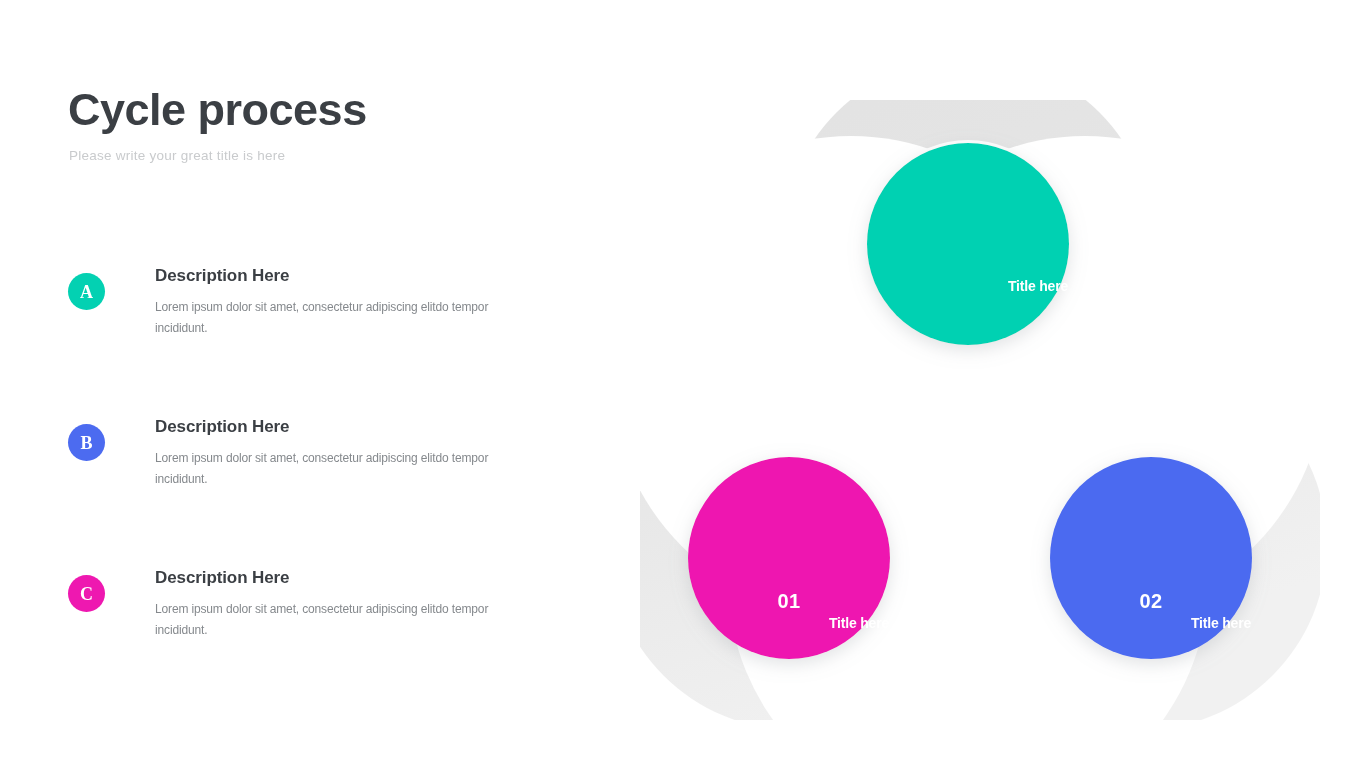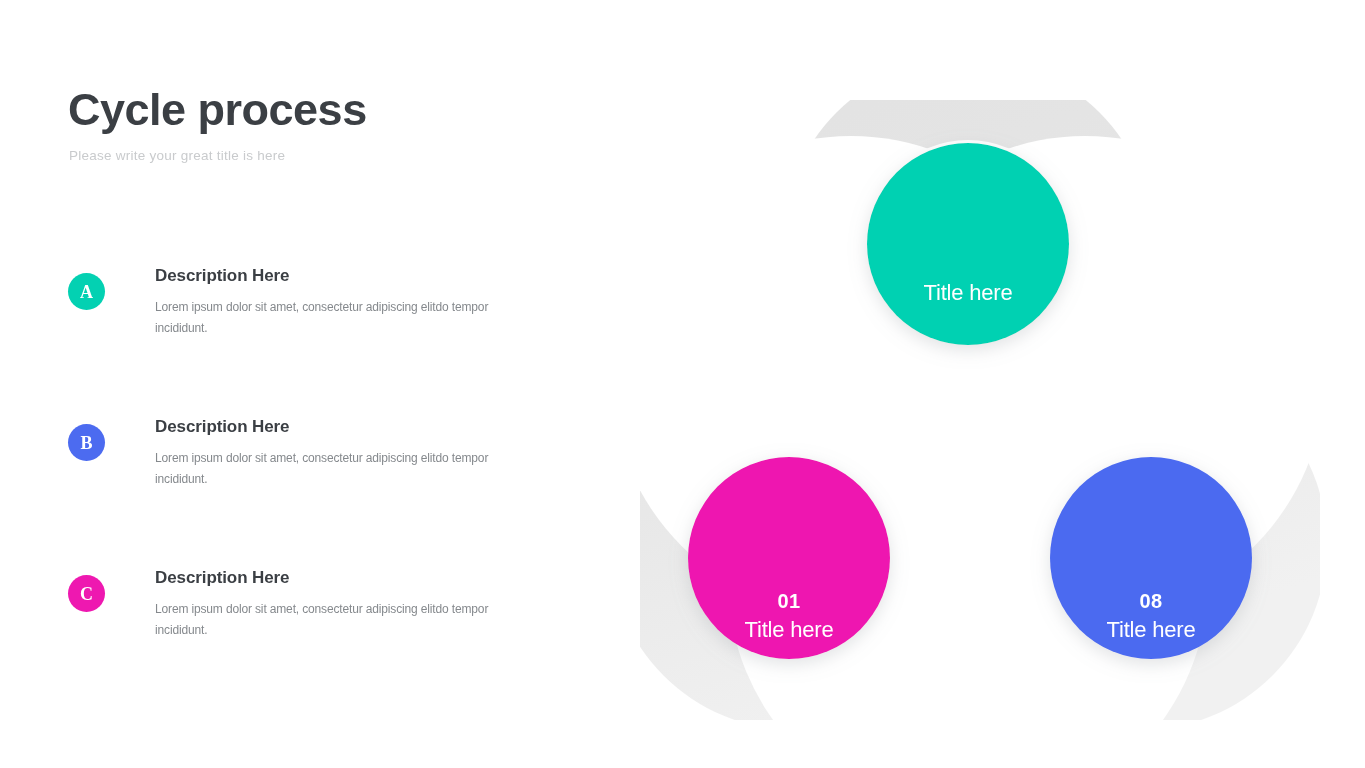--- a/index.html
+++ b/index.html
@@ -112,24 +112,25 @@
     pointer-events: none;
     width: 200px;
   }
   .node-num {
     font-size: 20px;
     font-weight: 700;
     line-height: 1.15;
     letter-spacing: 0.3px;
   }
   .node-title {
-    font-size: 22px;
-    font-weight: 400;
+    font-size: 14px;
+    font-weight: 700;
     line-height: 1.5;
     letter-spacing: -0.2px;
+    text-align: right;
   }
 </style>
 </head>
 <body>
 
 <div id="slide">
 
   <div class="page-title">Cycle process</div>
   <div class="page-subtitle">Please write your great title is here</div>
 
@@ -344,21 +345,21 @@
       <circle cx="328" cy="144" r="101" fill="#03d1b2" filter="url(#nodeShadow)"></circle>
       <circle cx="511" cy="458" r="101" fill="#4c6bf0" filter="url(#nodeShadow)"></circle>
       <circle cx="149" cy="458" r="101" fill="#ee18b0" filter="url(#nodeShadow)"></circle>
     </svg>
 
     <div class="node-label" style="left:228px; top:176px;">
       <div class="node-title">Title here</div>
     </div>
 
     <div class="node-label" style="left:411px; top:490px;">
-      <div class="node-num">08</div>
+      <div class="node-num">02</div>
       <div class="node-title">Title here</div>
     </div>
 
     <div class="node-label" style="left:49px; top:490px;">
       <div class="node-num">01</div>
       <div class="node-title">Title here</div>
     </div>
   </div>
 
 </div>

